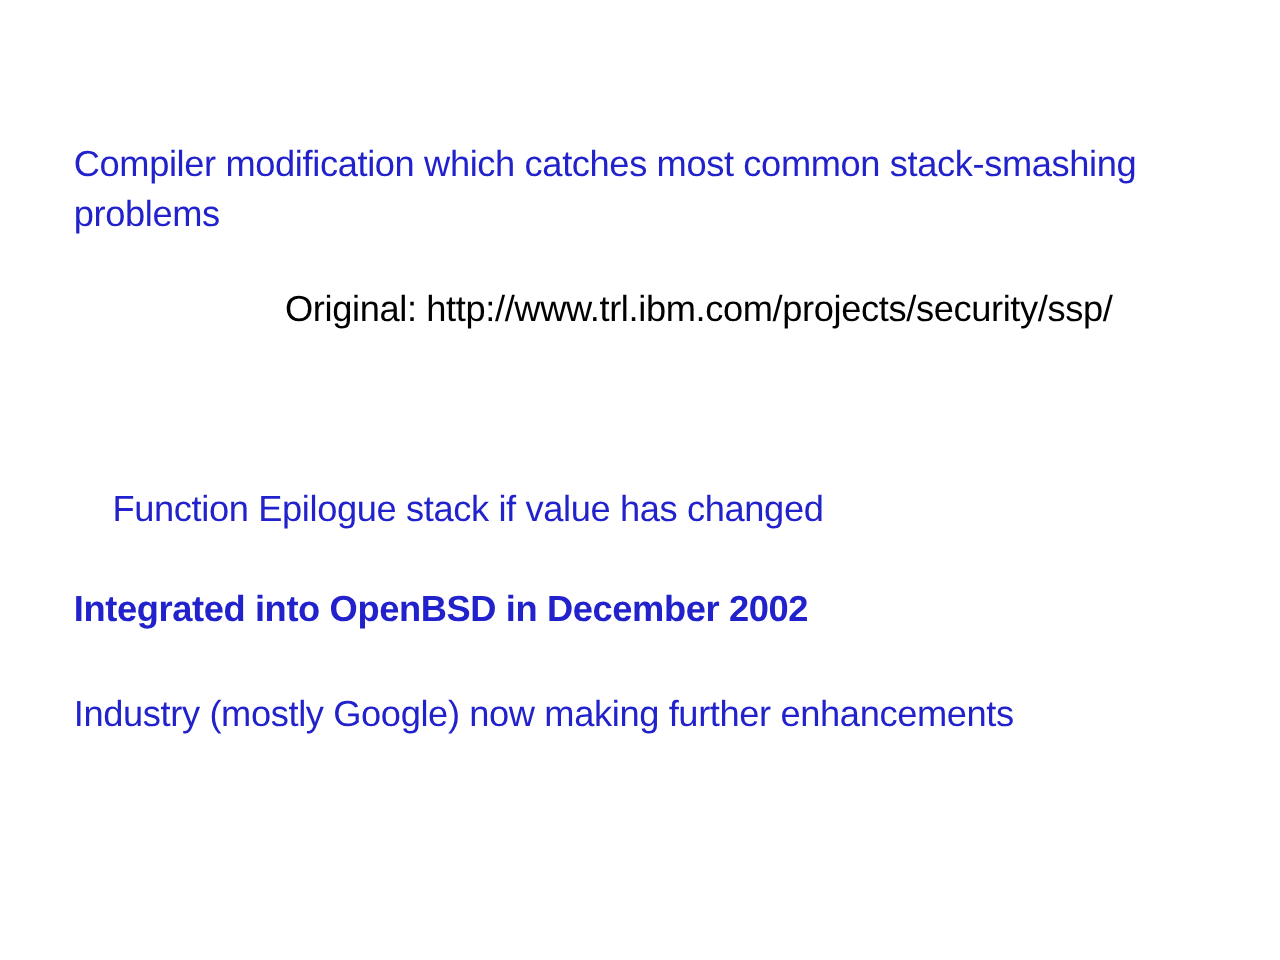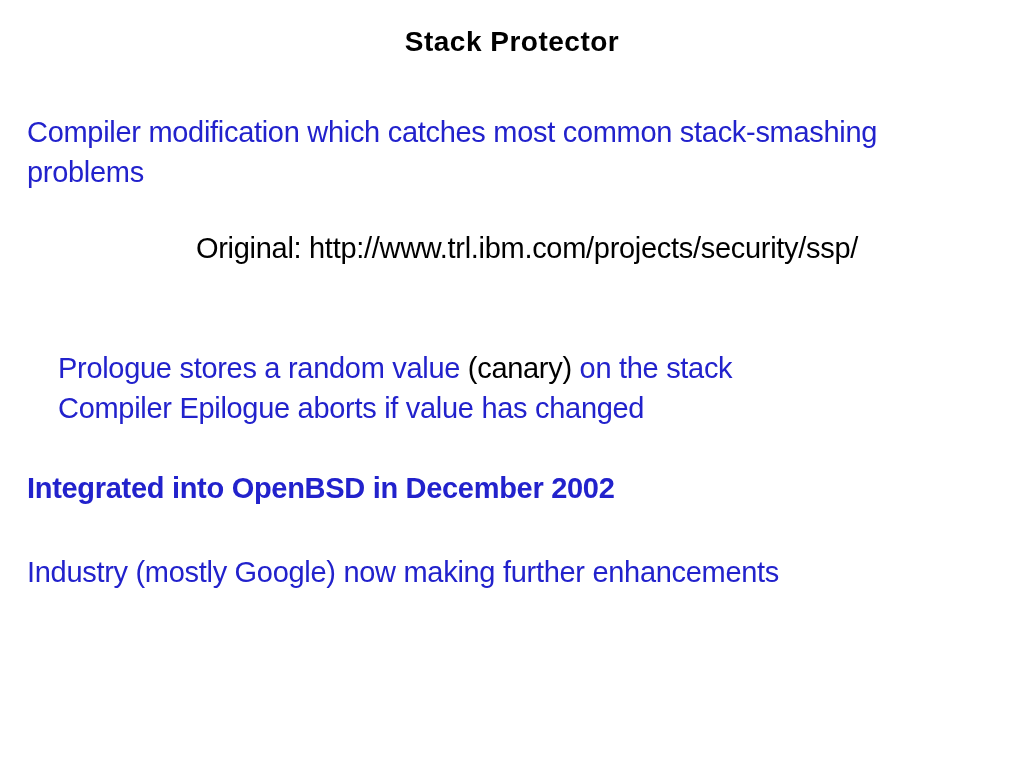--- a/index.html
+++ b/index.html
@@ -25,45 +25,44 @@
     font-weight: bold;
     color: #000000;
     letter-spacing: 0.5px;
   }
   .para {
     position: absolute;
     font-size: 29px;
     line-height: 40px;
     color: #2222cc;
     letter-spacing: -0.3px;
+    margin-left: 32px;
   }
   .black {
     color: #000000;
   }
   .p1       { left: 27px; top: 112px; width: 910px; }
   .p-orig   { left: 62px; top: 228px; width: 930px; text-align: center; }
   .p2head   { left: 27px; top: 308px; width: 950px; }
   .p2sub1   { left: 58px; top: 348px; width: 930px; }
   .p2sub2   { left: 58px; top: 388px; width: 930px; }
   .p3       { left: 27px; top: 468px; width: 950px; font-weight: bold; }
   .p4       { left: 27px; top: 552px; width: 960px; }
 </style>
 </head>
 <body>
 
 <div class="slide">
 
-  <div class="title">Stack Protector</div>
 
   <div class="para p1">Compiler modification which catches most common stack-smashing problems</div>
 
   <div class="para p-orig black">Original: http://www.trl.ibm.com/projects/security/ssp/</div>
 
 
-  <div class="para p2sub1"><span>Prologue stores a random value </span><span class="black">(canary)</span><span> on the stack</span></div>
 
-  <div class="para p2sub2">Compiler Epilogue aborts if value has changed</div>
+  <div class="para p2sub2">Function Epilogue stack if value has changed</div>
 
   <div class="para p3">Integrated into OpenBSD in December 2002</div>
 
   <div class="para p4">Industry (mostly Google) now making further enhancements</div>
 
 </div>
 
 </body></html>

